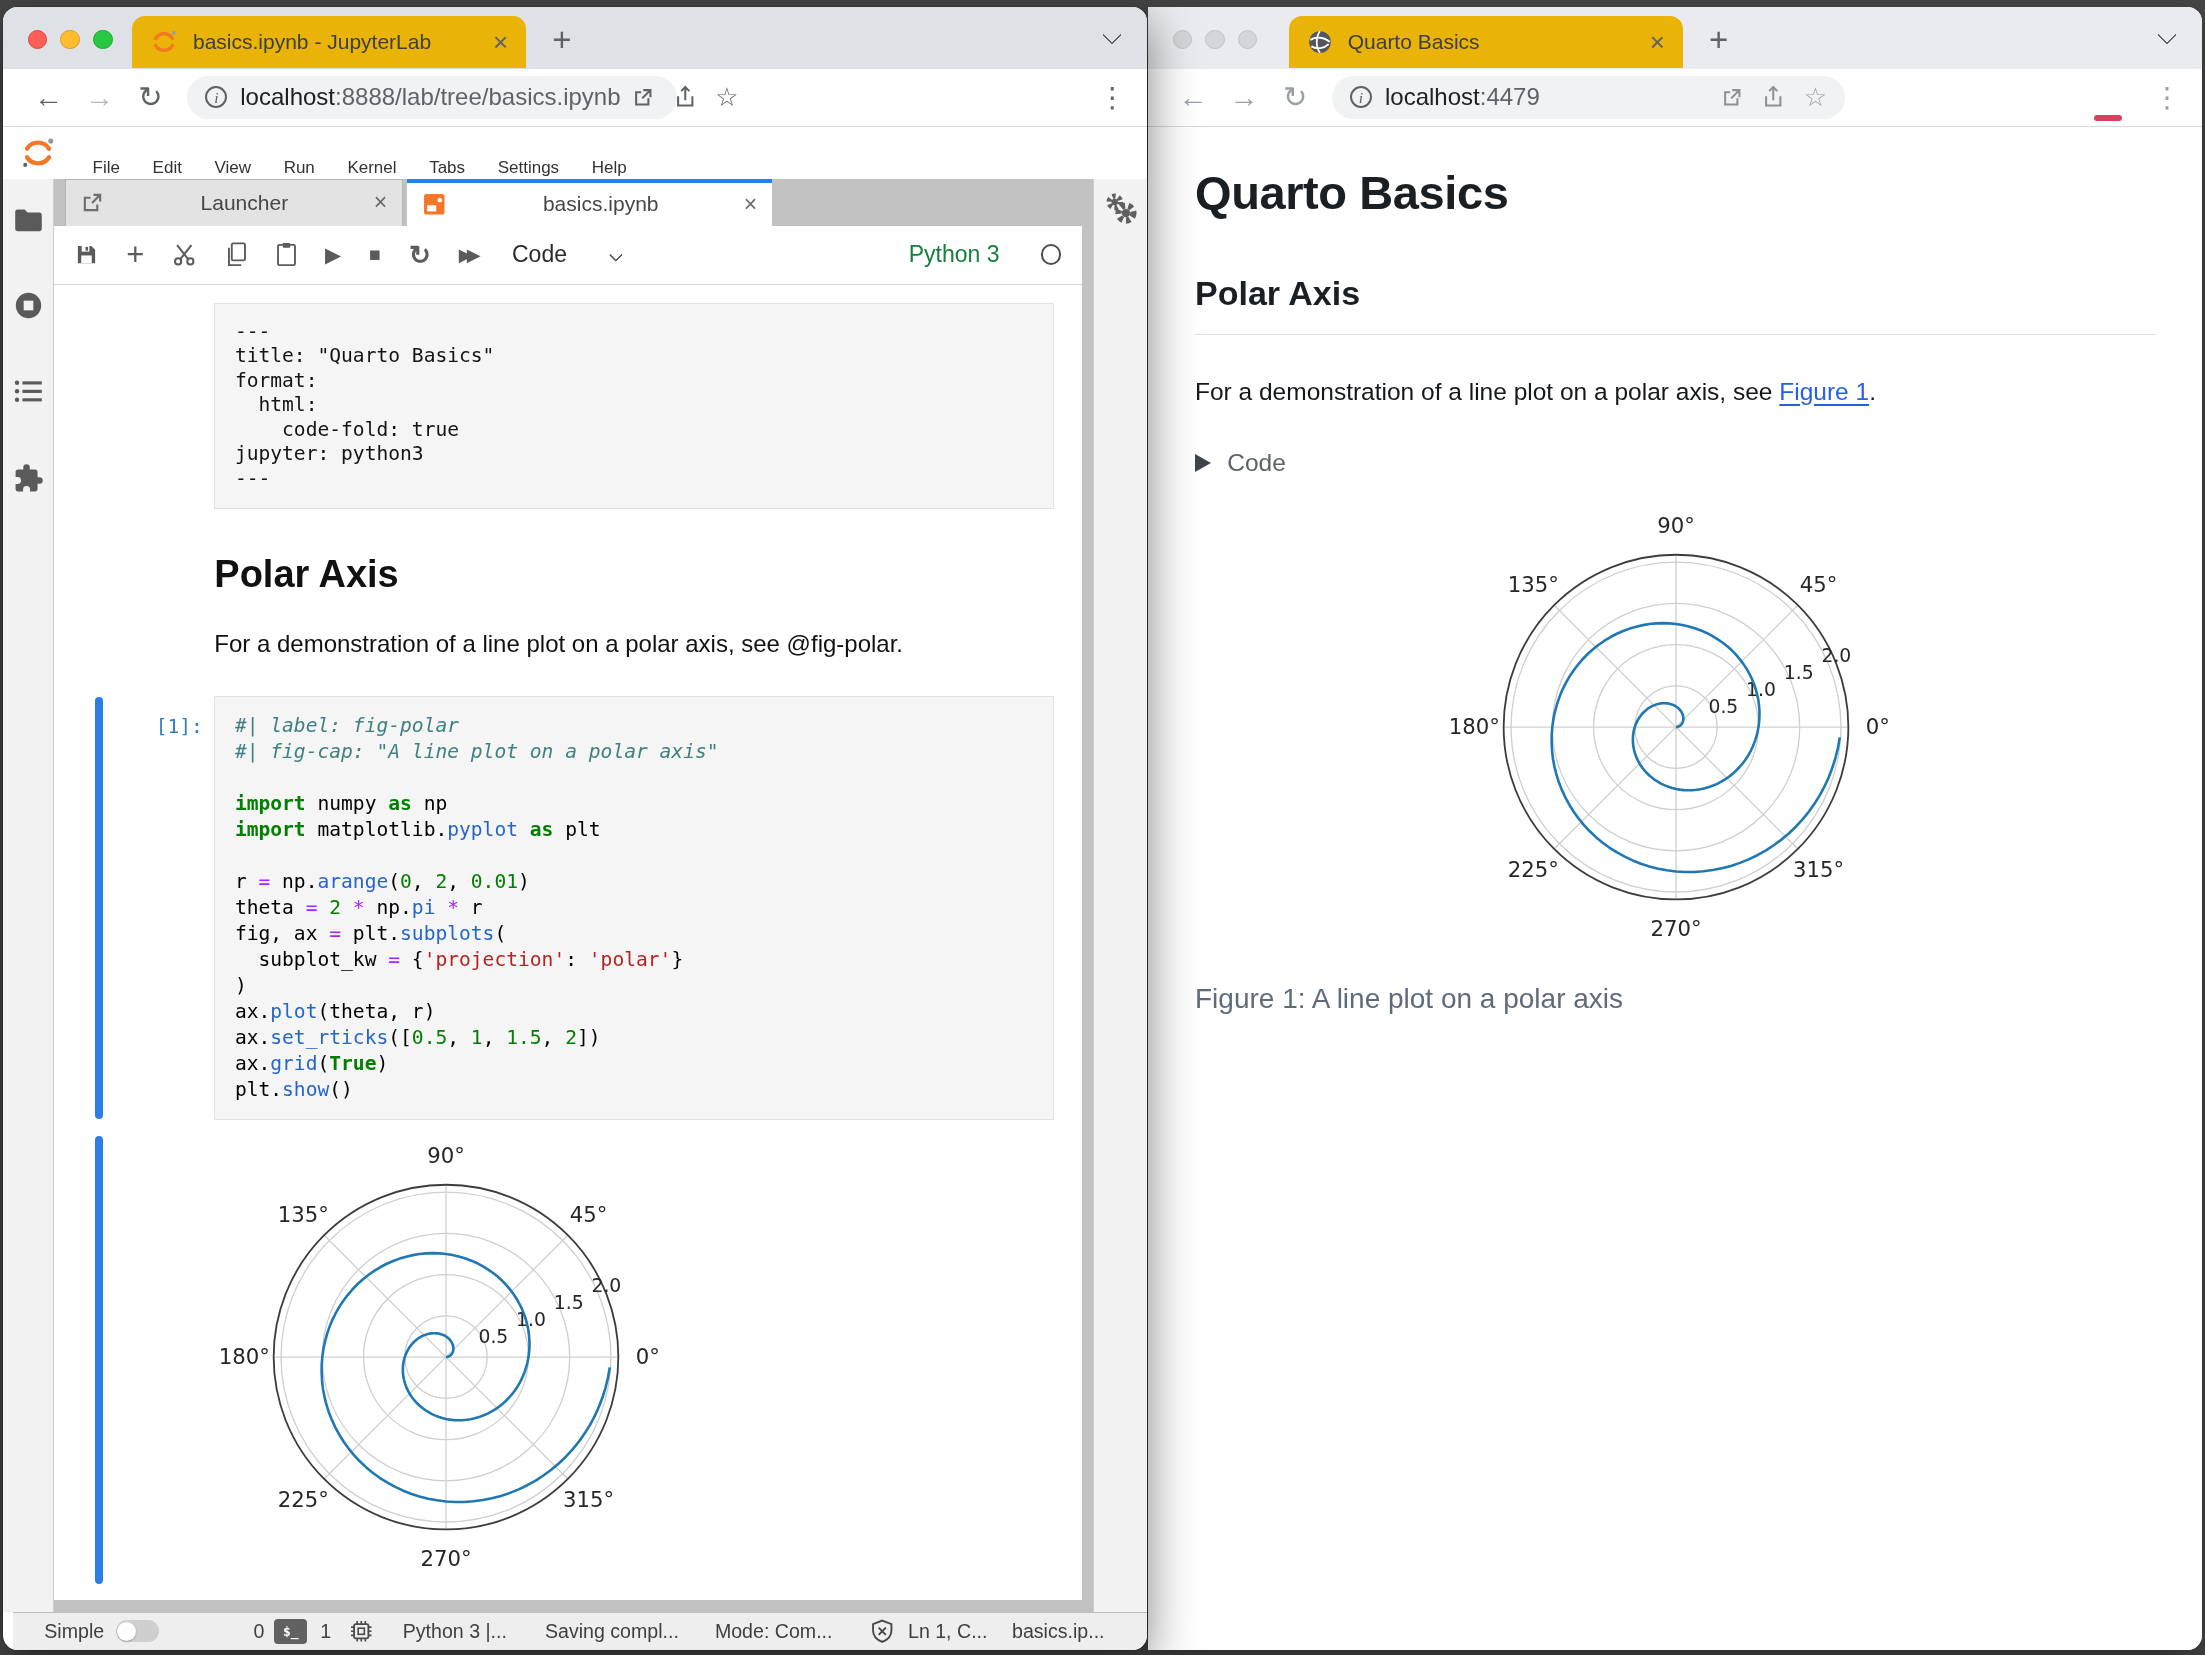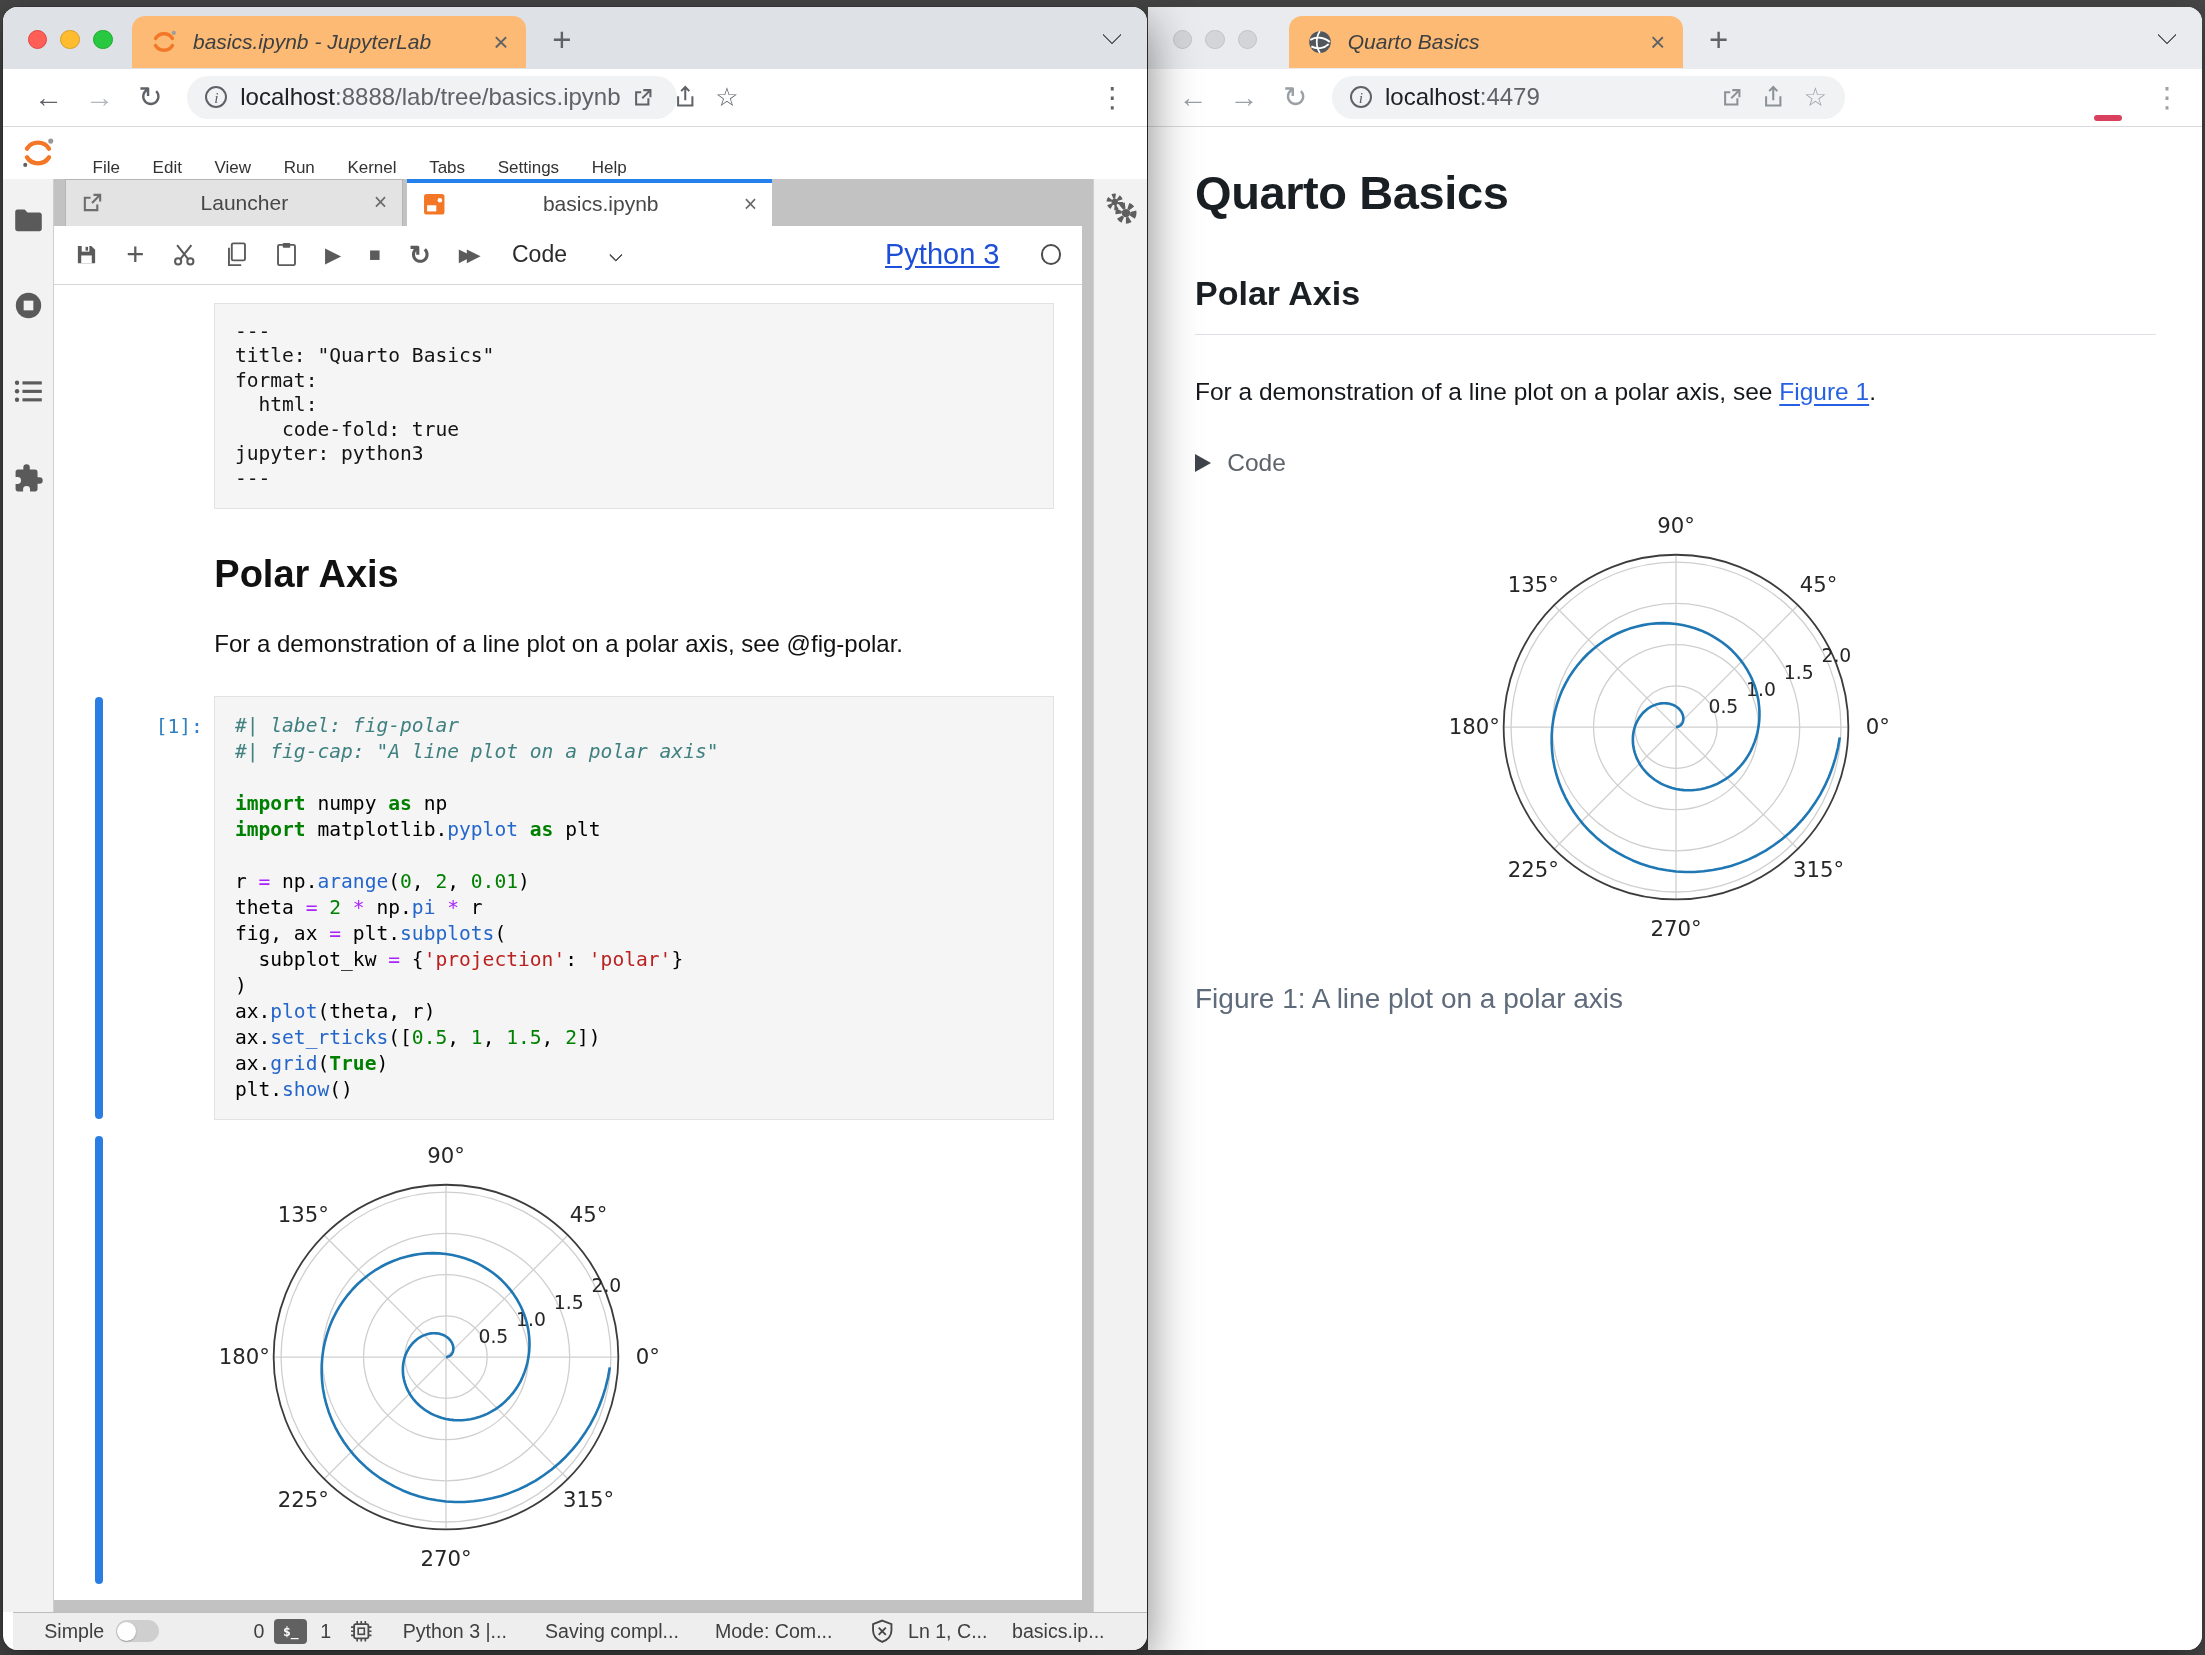--- a/index.html
+++ b/index.html
@@ -15,22 +15,22 @@
   
   .tabstrip { height: 62px; position: relative; }
   .win-left  .tabstrip { background: #dee1e6; }
   .win-right .tabstrip { background: #e9ebee; }
   .traffic { position: absolute; left: 24.5px; top: 23px; display: flex; gap: 13px; }
   .light { width: 19.6px; height: 19.6px; border-radius: 50%; }
   .light.red    { background: #ff5f57; border: 0.8px solid #e0443e; }
   .light.yellow { background: #febc2e; border: 0.8px solid #d89e24; }
   .light.green  { background: #28c840; border: 0.8px solid #1aab29; }
   .light.gray   { background: #d4d5d8; border: 0.8px solid #c2c3c7; }
-  .btab { position: absolute; top: 9.8px; height: 52px; background: #fdba74;
-          border-radius: 13px 13px 0 0; display: flex; align-items: center; padding: 12px 18px; font-style: italic; }
+  .btab { position: absolute; top: 9.8px; height: 52px; background: #eab308;
+          border-radius: 13px 13px 0 0; display: flex; align-items: center; padding: 12px 18px; }
   .win-left  .btab { left: 129px; width: 394px; }
   .win-right .btab { left: 141px; width: 394px; }
   .btab .title { font-size: 21px; color: #3c4043; margin-left: 14.7px; flex: 1;
                  white-space: nowrap; overflow: hidden; }
   .tab-close { font-size: 26px; color: #5f6368; line-height: 1; }
   .newtab { position: absolute; top: 14.7px; font-size: 33px; color: #5f6368; }
   .win-left  .newtab { left: 549px; }
   .win-right .newtab { left: 561px; }
   .chev { display: inline-block; width: 14px; height: 14px; border-right: 2.9px solid #5f6368;
           border-bottom: 2.9px solid #5f6368; transform: rotate(45deg); border-radius: 1.6px; }
@@ -75,21 +75,21 @@
   .dtab .dclose { font-size: 23px; color: #6b6b6b; }
   .nb-panel { flex: 1; margin: 0 11.4px 11.4px 0; background: #fff; display: flex;
               flex-direction: column; min-height: 0; }
   .nb-toolbar { height: 59px; border-bottom: 0.8px solid #d6d6d6; display: flex; align-items: center;
                 padding: 0 21px; gap: 28px; flex: none; }
   .nb-toolbar .spacer { flex: 1; }
   .ticon { color: #5b5b5b; font-size: 21px; line-height: 1; display: flex; align-items: center; }
   .ffwd { letter-spacing: -5.7px; font-size: 18px; padding-right: 5.7px; }
   .celltype { font-size: 23px; color: #2b2b2b; margin-left: 3.3px; }
   .mini-chev { width: 9.8px; height: 9.8px; border-width: 2px; border-color: #555; margin-left: 16.3px; }
-  .kernel-name { font-size: 29px; color: #1d4ed8; text-decoration: underline; }
+  .kernel-name { font-size: 23px; color: #15803d; }
   .kernel-circle { width: 20.4px; height: 20.4px; border: 2.5px solid #4d4d4d; border-radius: 50%; margin-left: 13px; }
   .nb-main { flex: 1; overflow: hidden; position: relative; background: #fff; }
 
   .cell-raw { margin: 18px 0 0 160px; width: 840px; height: 206px; background: #f5f5f5;
               border: 0.8px solid #e2e2e2; padding: 16.3px 19.6px;
               font: 19.6px/24.5px "DejaVu Sans Mono", monospace; color: #141414; white-space: pre; }
   .md-h1 { margin: 44px 0 0 160px; font-size: 38px; font-weight: 700; color: #111; }
   .md-p  { margin: 34px 0 0 160px; font-size: 24px; color: #111; }
   .cell-code { position: relative; display: flex; margin-top: 38px; align-items: flex-start; }
   .in-bar, .out-bar { position: absolute; left: 41px; top: 1.6px; bottom: 1.6px; width: 7.4px;

